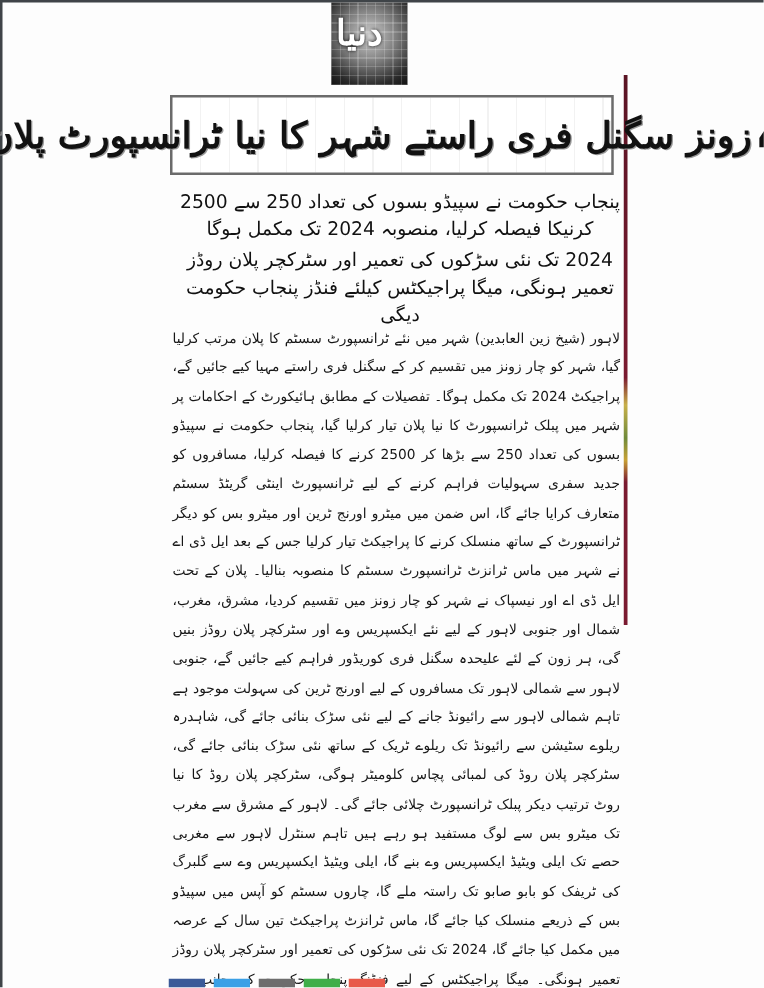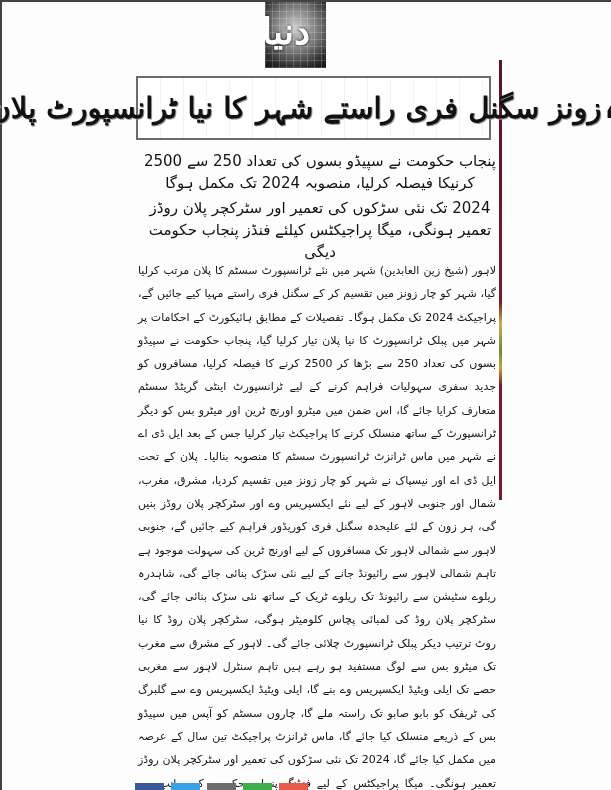--- a/index.html
+++ b/index.html
@@ -18,21 +18,21 @@
       overflow: hidden;
     }
     .logo .grid {
       position: absolute; inset: 0;
       background:
         repeating-linear-gradient(0deg, rgba(255,255,255,.18) 0 1px, transparent 1px 7px),
         repeating-linear-gradient(90deg, rgba(255,255,255,.18) 0 1px, transparent 1px 7px);
     }
     .logo .glyph {
       position: absolute; left: 0; right: 16px; top: 8px;
-      text-align: center; color: #fff; font-size: 36px; font-weight: bold;
+      text-align: center; color: #fff; font-size: 28px; font-weight: bold;
       font-family: "DejaVu Serif", serif; text-shadow: 0 0 3px #000;
       direction: rtl;
     }
 
     .side-rule {
       position: absolute; left: 499px; top: 60px; width: 3px; height: 440px;
       background: linear-gradient(180deg, #5a1424 0%, #7a1a30 55%, #c8b04a 60%, #6f8a3a 66%, #c9a235 70%, #7a1a30 74%, #7a1a30 100%);
     }
 
     .headline {

